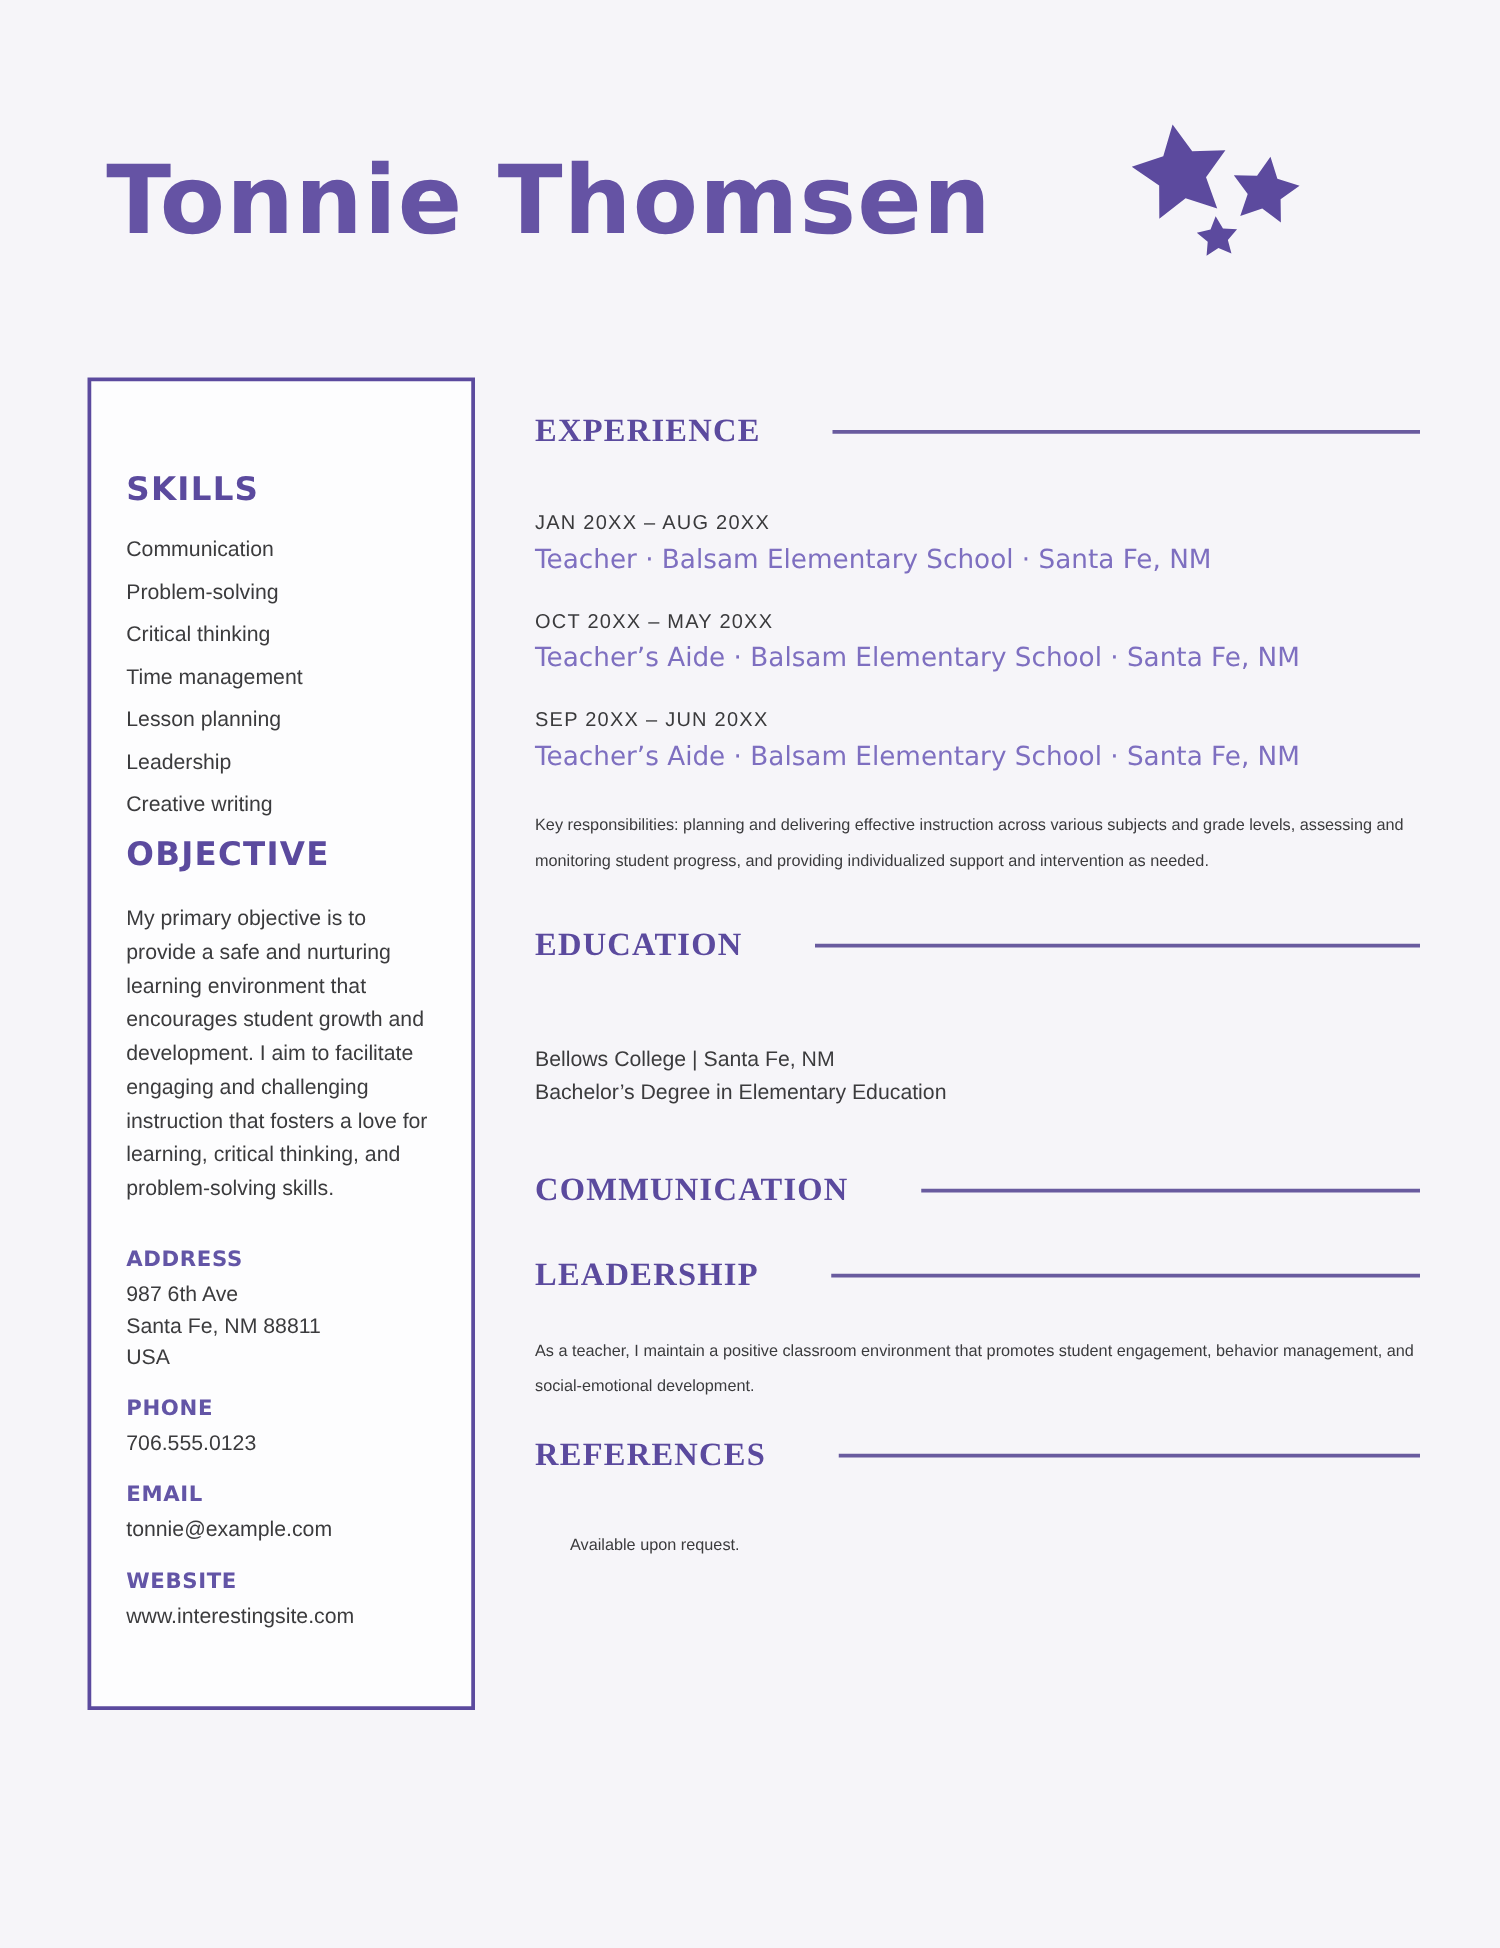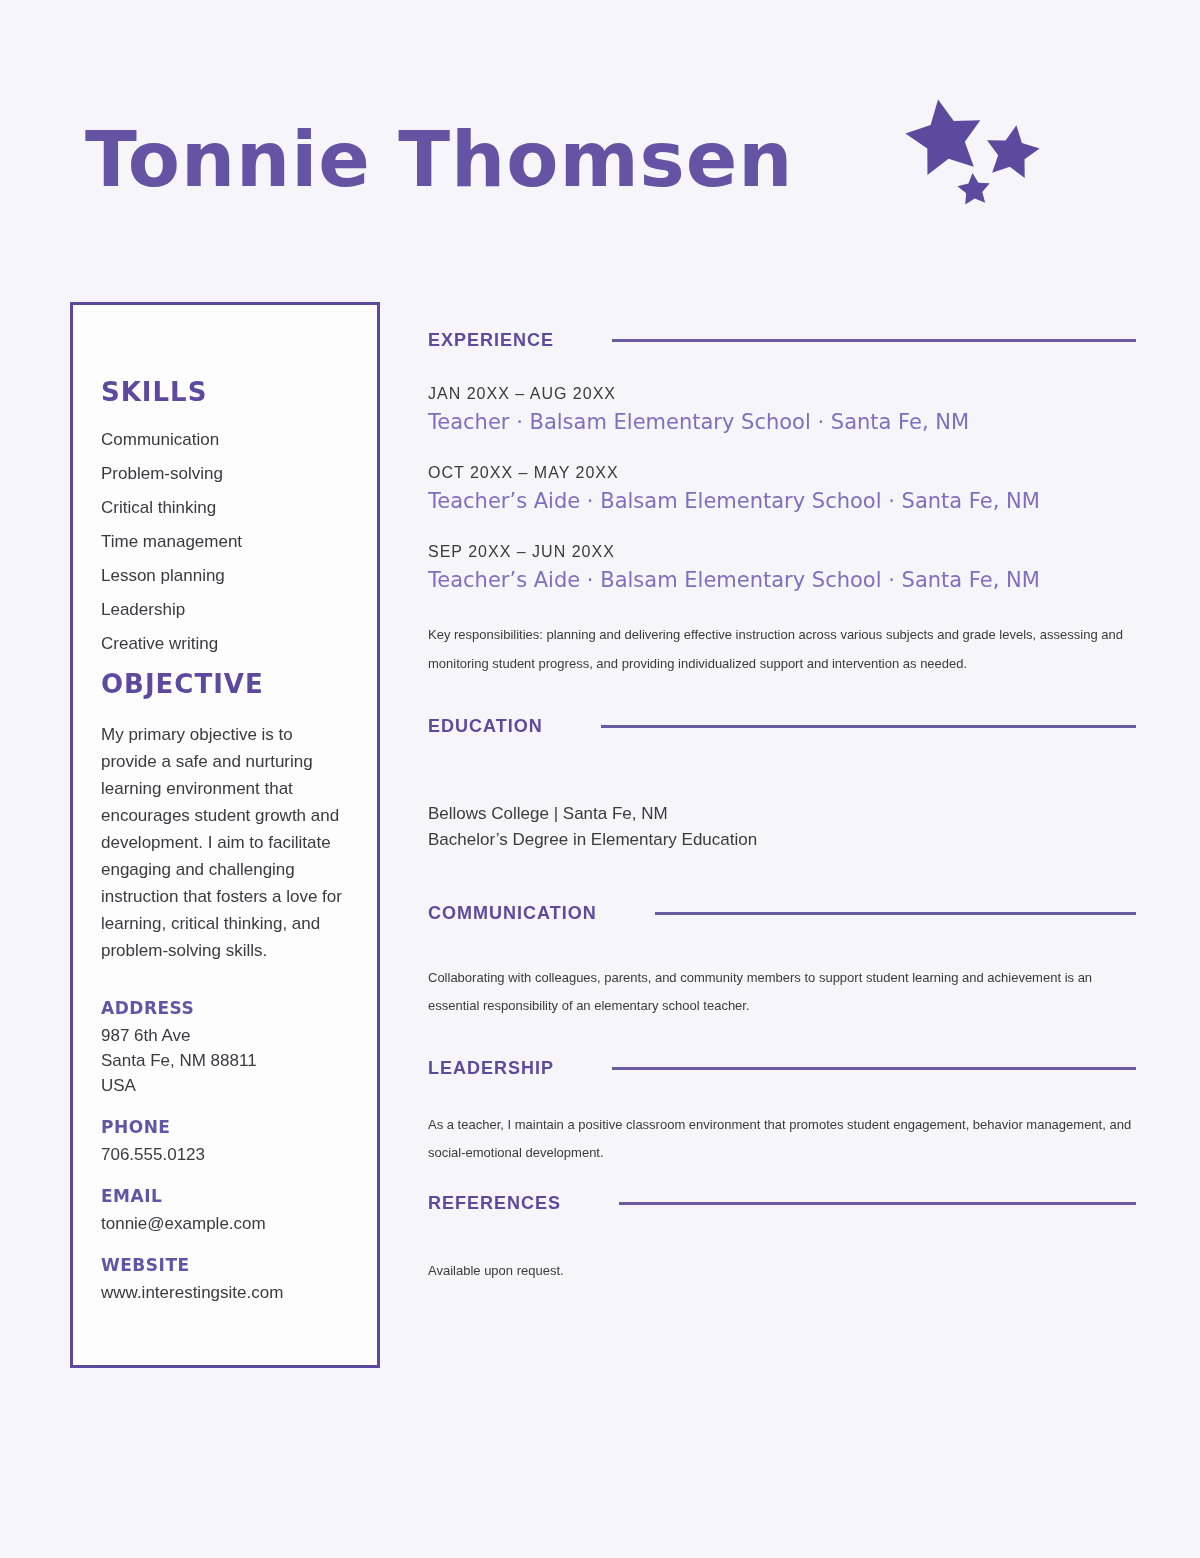--- a/index.html
+++ b/index.html
@@ -91,35 +91,35 @@
     position: absolute;
     left: 428px;
     top: 330px;
     width: 708px;
   }
   .heading-row {
     display: flex;
     align-items: center;
   }
   .main-heading {
-    font-family: Liberation Sans, sans-serif;
-    font-weight: 800;
-    font-size: 18px;
+    font-family: Liberation Serif, serif;
+    font-weight: 800;
+    font-size: 26px;
     letter-spacing: 1px;
     color: #5b4a9e;
     white-space: nowrap;
   }
   .rule {
     flex: 1;
     height: 3px;
     background: #695b9f;
     margin-left: 58px;
   }
   .exp-entry { margin-top: 30px; }
-  .exp-entry.first { margin-top: 34px; }
+  .exp-entry.first { margin-top: 50px; }
   .exp-dates {
     font-size: 16px;
     letter-spacing: 1px;
     color: #3a3a3c;
     font-weight: 500;
   }
   .exp-title {
     margin-top: 7px;
     font-family: "DejaVu Sans", sans-serif;
     font-size: 21px;
@@ -131,21 +131,21 @@
     color: #3b3b3d;
   }
   .exp-summary { margin-top: 28px; }
   .section-education { margin-top: 38px; }
   .edu-lines { margin-top: 64px; font-size: 17px; line-height: 26px; }
   .section-communication { margin-top: 50px; }
   .comm-par { margin-top: 40px; line-height: 28px; }
   .section-leadership { margin-top: 38px; }
   .lead-par { margin-top: 32px; line-height: 28px; }
   .section-references { margin-top: 26px; }
-  .ref-par { margin-top: 42px; }
+  .ref-par { margin-top: 42px; margin-left: 28px; }
 </style>
 </head>
 <body>
 
 <div class="page">
 
   <h1 class="name-title">Tonnie Thomsen</h1>
   <svg class="stars" viewBox="0 0 155 114" aria-hidden="true">
     <g fill="#5c4a9e">
       <path transform="translate(52,42) rotate(-10) scale(40)" d="M0,-1 L-0.294,-0.405 L-0.951,-0.309 L-0.476,0.155 L-0.588,0.809 L0,0.5 L0.588,0.809 L0.476,0.155 L0.951,-0.309 L0.294,-0.405 Z"></path>
@@ -228,21 +228,20 @@
         <div>Bellows College | Santa Fe, NM</div>
         <div>Bachelor’s Degree in Elementary Education</div>
       </div>
     </section>
 
     <section class="section-communication">
       <div class="heading-row">
         <h2 class="main-heading">COMMUNICATION</h2>
         <div class="rule"></div>
       </div>
-      <p class="body-par comm-par">Collaborating with colleagues, parents, and community members to support student learning and achievement is an essential responsibility of an elementary school teacher.</p>
     </section>
 
     <section class="section-leadership">
       <div class="heading-row">
         <h2 class="main-heading">LEADERSHIP</h2>
         <div class="rule"></div>
       </div>
       <p class="body-par lead-par">As a teacher, I maintain a positive classroom environment that promotes student engagement, behavior management, and social-emotional development.</p>
     </section>
 

